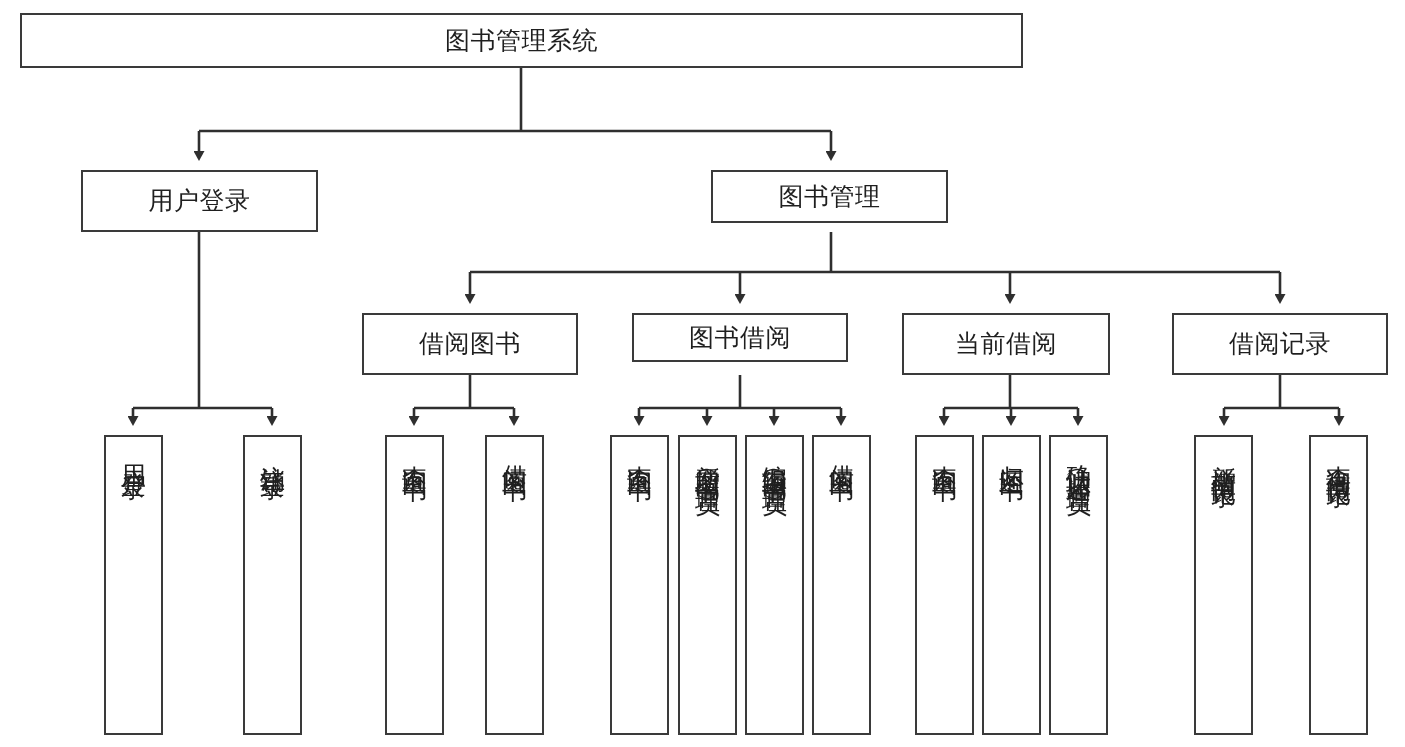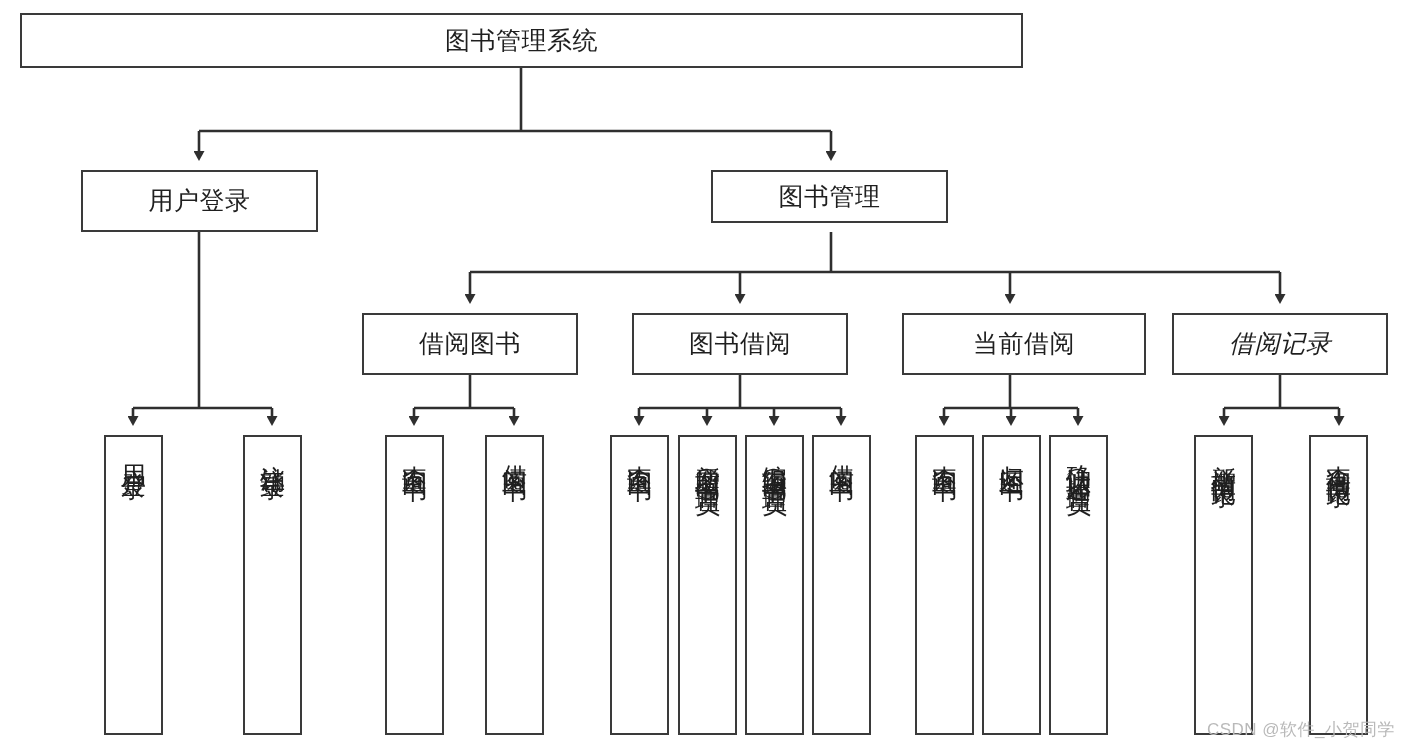--- a/index.html
+++ b/index.html
@@ -141,27 +141,27 @@
   <div class="node horiz" style="left:81px; top:170px; width:237px; height:62px;">
     <span class="node-label">用户登录</span>
   </div>
   <div class="node horiz" style="left:711px; top:170px; width:237px; height:53px;">
     <span class="node-label">图书管理</span>
   </div>
 
   <div class="node horiz" style="left:362px; top:313px; width:216px; height:62px;">
     <span class="node-label">借阅图书</span>
   </div>
-  <div class="node horiz" style="left:632px; top:313px; width:216px; height:62px;">
+  <div class="node horiz" style="left:632px; top:313px; width:216px; height:49px;">
     <span class="node-label">图书借阅</span>
   </div>
-  <div class="node horiz" style="left:902px; top:313px; width:244px; height:62px;">
+  <div class="node horiz" style="left:902px; top:313px; width:208px; height:62px;">
     <span class="node-label">当前借阅</span>
   </div>
-  <div class="node horiz" style="left:1172px; top:313px; width:216px; height:62px;font-style:italic;">
+  <div class="node horiz" style="left:1172px; top:313px; width:216px; height:62px;">
     <span class="node-label">借阅记录</span>
   </div>
 
   <div class="node vert" style="left:104px; top:435px; width:59px; height:300px;">
     <span class="node-label">用户登录</span>
   </div>
   <div class="node vert" style="left:243px; top:435px; width:59px; height:300px;">
     <span class="node-label">注销登录</span>
   </div>
 
@@ -195,15 +195,14 @@
     <span class="node-label">确认归还（管理员）</span>
   </div>
 
   <div class="node vert" style="left:1194px; top:435px; width:59px; height:300px;">
     <span class="node-label">新增借阅记录</span>
   </div>
   <div class="node vert" style="left:1309px; top:435px; width:59px; height:300px;">
     <span class="node-label">查询借阅记录</span>
   </div>
 
-  <div class="watermark">CSDN @软件_小贺同学</div>
 
 </div>
 
 </body></html>

